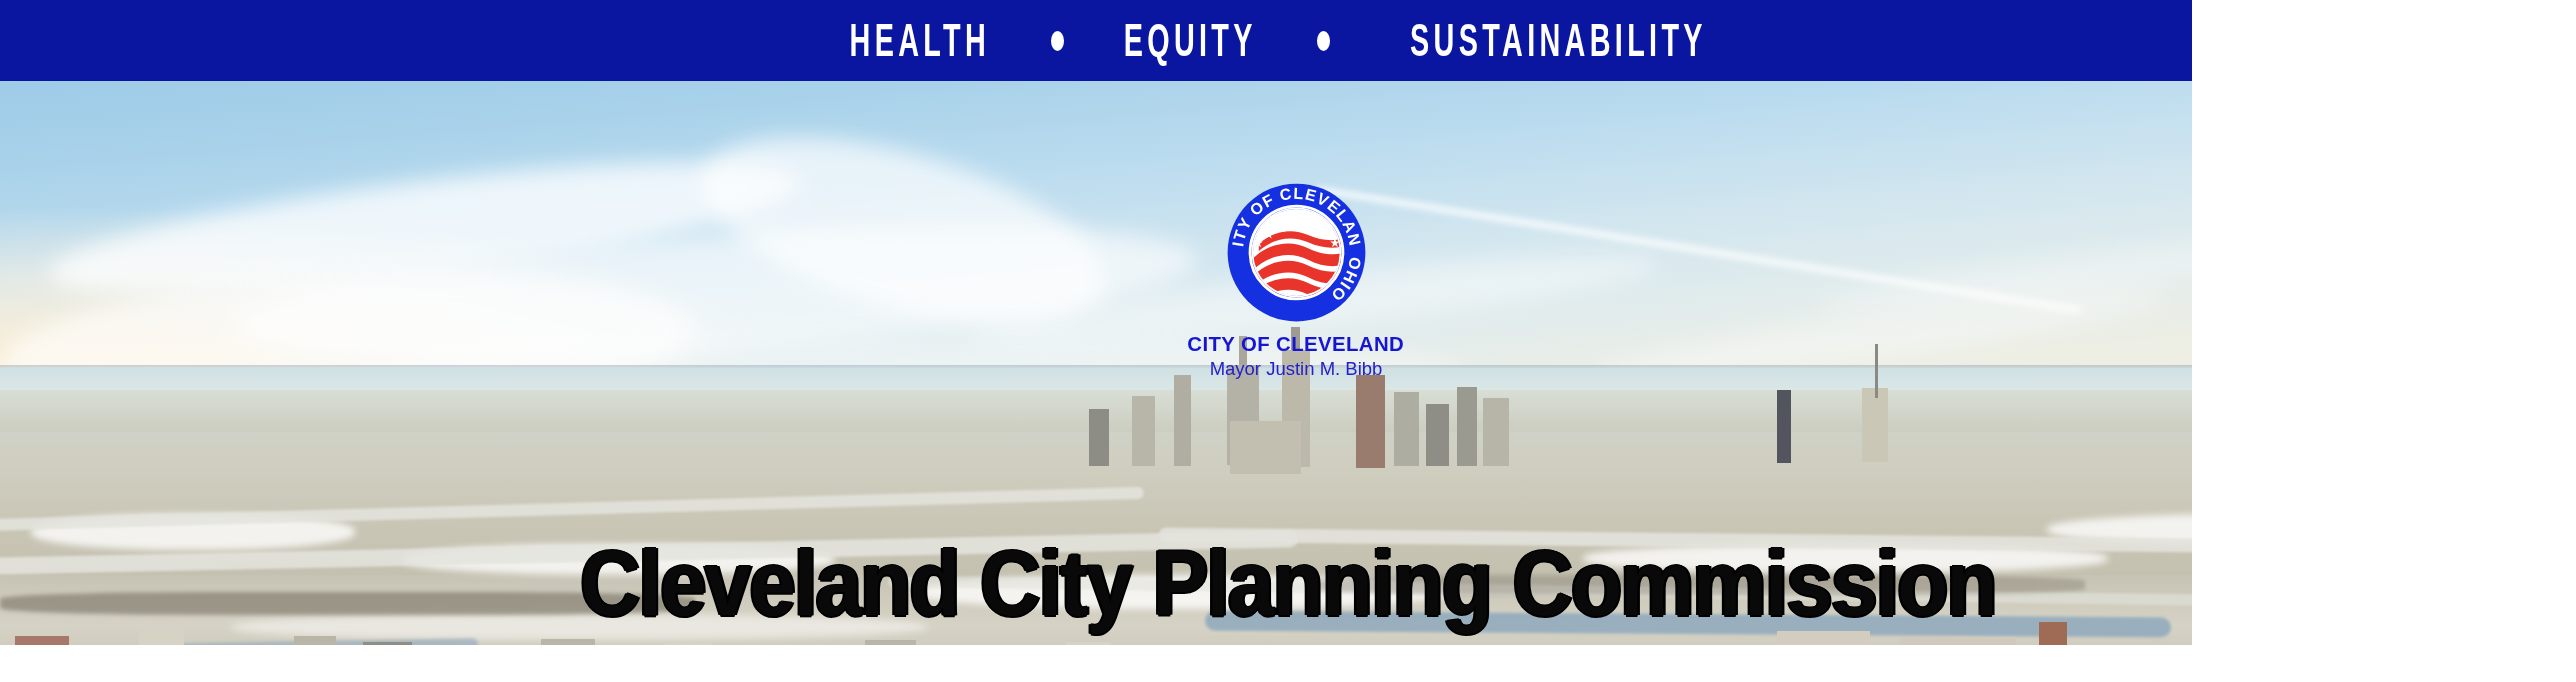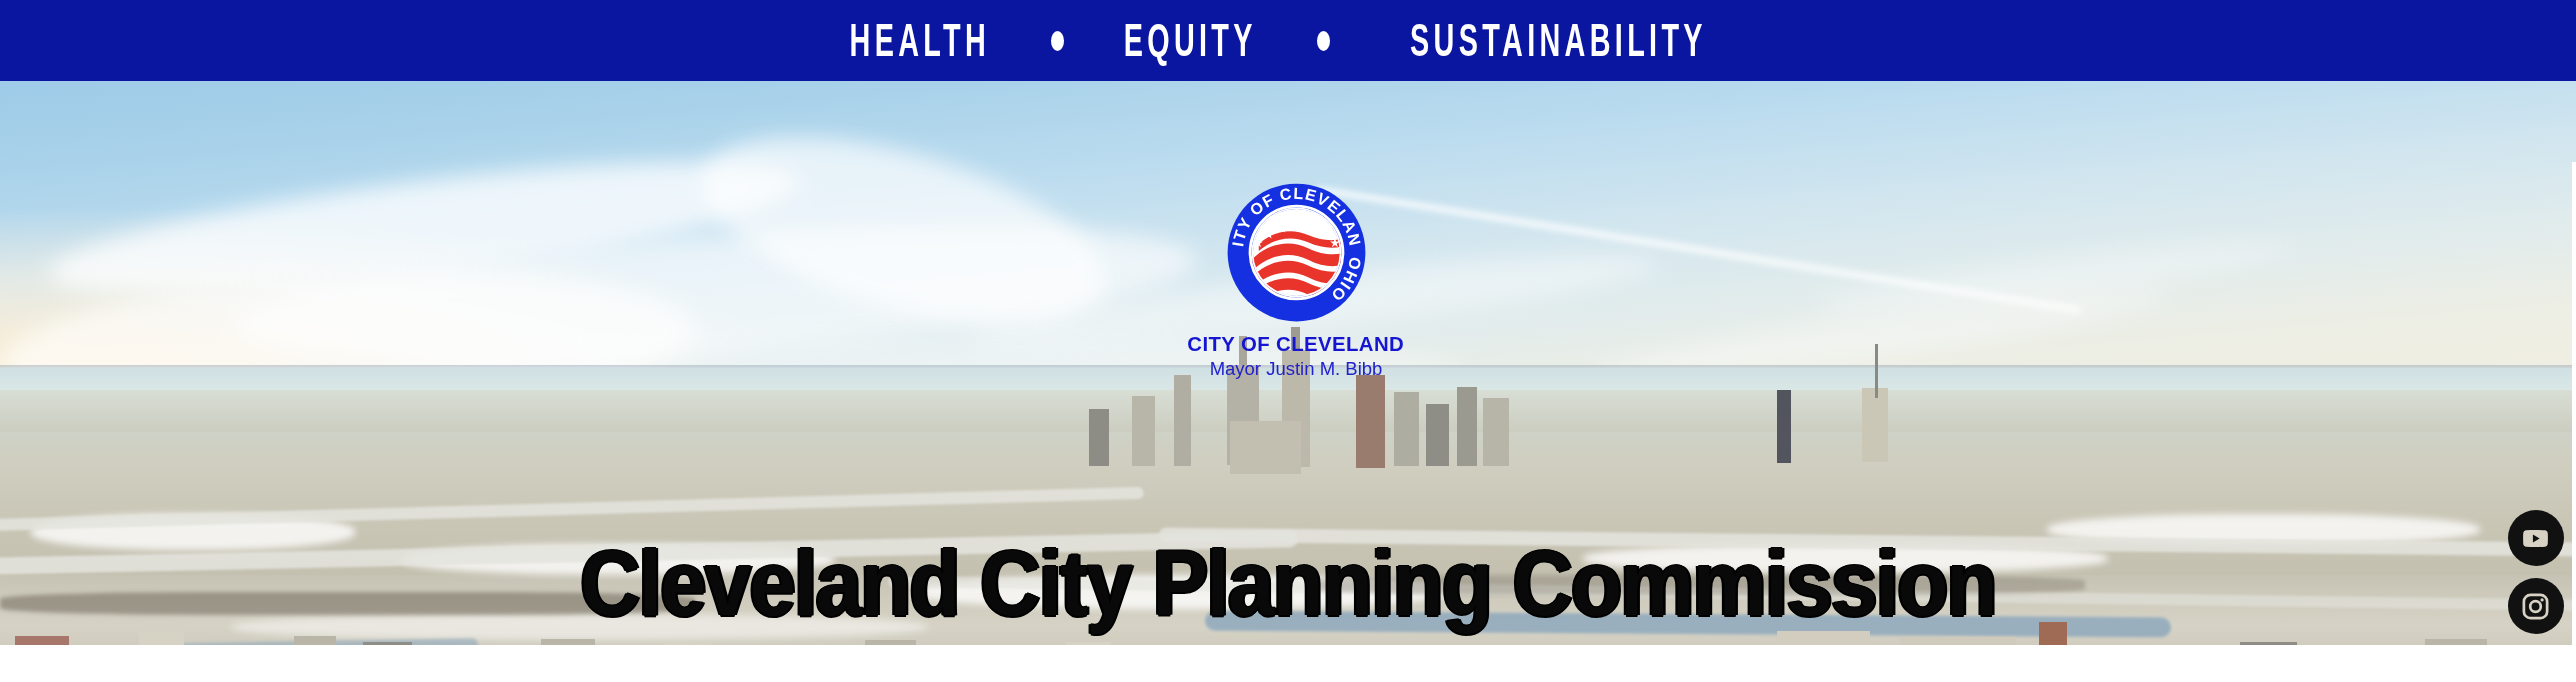--- a/index.html
+++ b/index.html
@@ -1,19 +1,19 @@
 <!DOCTYPE html>
 <html style="font-size:12.4px"><head>
 <meta charset="utf-8">
 <title>Cleveland City Planning Commission</title>
 <style>
   html,body{margin:0;padding:0;background:#ffffff;}
   body{font-family:"Liberation Sans",sans-serif;}
 
-  #page{position:relative;width:2576px;height:682px;background:#ffffff;overflow:hidden;}
+  #page{position:relative;width:2192px;height:682px;background:#ffffff;overflow:hidden;}
 
   
   .tagline-bar{
     position:absolute;left:0;top:0;width:2576px;height:81px;
     background:#0a16a0;
     display:flex;align-items:center;justify-content:center;
     z-index:40;
   }
   .tagline-inner{display:flex;align-items:center;gap:0px;}
   .tag-word{

